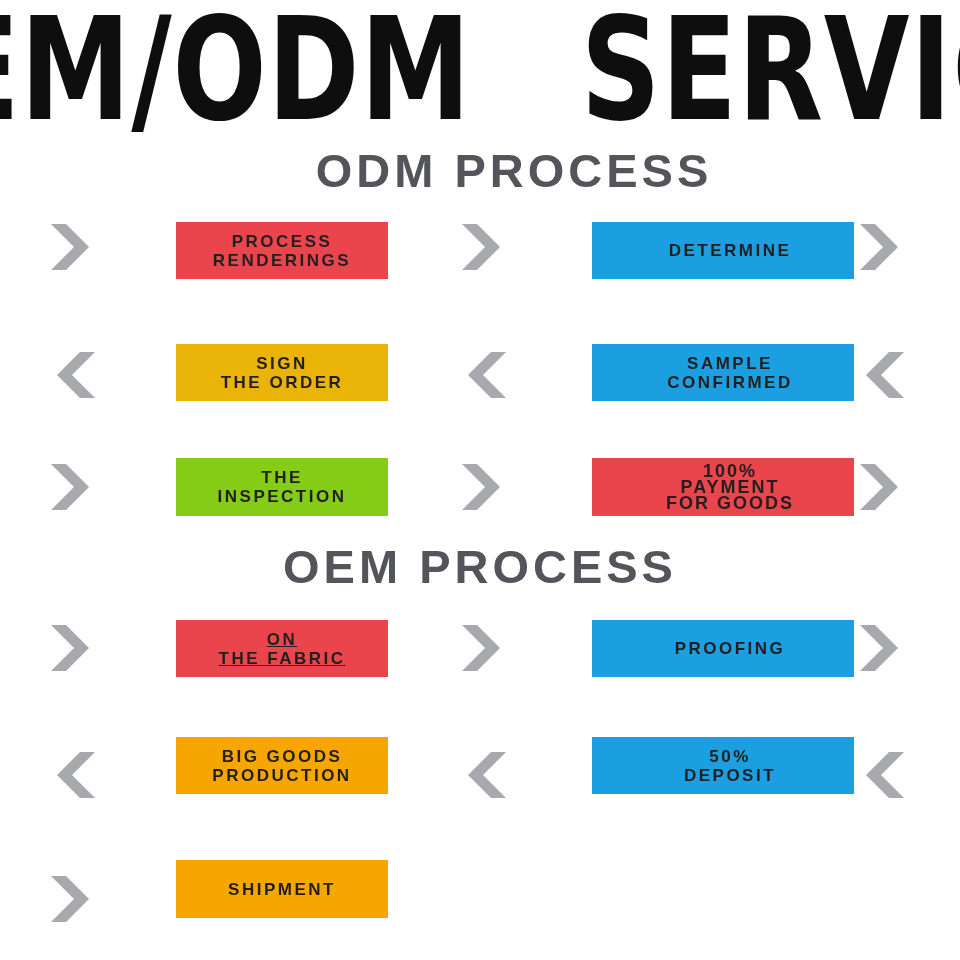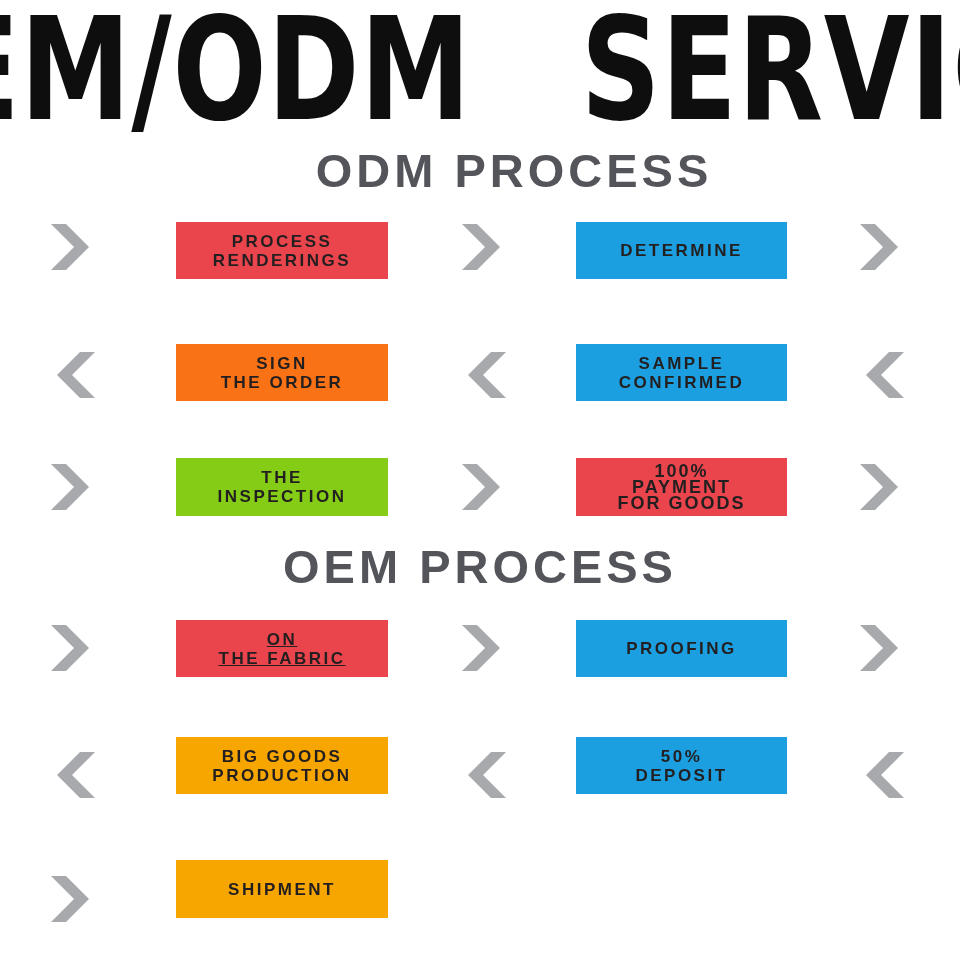--- a/index.html
+++ b/index.html
@@ -24,21 +24,21 @@
   }
   .heading-odm{top:146px;margin-left:34px;}
   .heading-oem{top:542px;}
   .box{
     position:absolute;display:flex;align-items:center;justify-content:center;
     text-align:center;font-weight:bold;color:var(--box_text,#231F20);
     white-space:pre-line;font-size:17px;line-height:19px;letter-spacing:2.5px;
   }
   .box.small{font-size:18px;line-height:16px;letter-spacing:2px;}
   .col1{left:176px;width:212px;}
-  .col2{left:576px;width:211px;}
+  .col2{left:592px;width:248px;padding-left:14px;}
   .r1{top:222px;height:57px;}
   .r2{top:344px;height:57px;}
   .r3{top:458px;height:58px;}
   .r4{top:620px;height:57px;}
   .r5{top:737px;height:57px;}
   .r6{top:860px;height:58px;}
   .arrow{position:absolute;width:44px;height:46px;}
   .arrow svg{display:block;width:100%;height:100%;fill:var(--arrow,#A7A9AC);}
   .arrow.left svg{transform:scaleX(-1);}
   .ac1{left:51px;}
@@ -78,21 +78,21 @@
     <svg viewBox="0 0 44 46">
       <polygon points="0,0 15,0 38,23 15,46 0,46 23,23"></polygon>
     </svg>
   </span>
 
 <span class="arrow left ac1 ar2">
     <svg viewBox="0 0 44 46">
       <polygon points="0,0 15,0 38,23 15,46 0,46 23,23"></polygon>
     </svg>
   </span>
-<div class="box col1 r2" style="background: #f97316;">SIGN
+<div class="box col1 r2" style="background: #eab308;">SIGN
 THE ORDER</div>
 <span class="arrow left ac2 ar2">
     <svg viewBox="0 0 44 46">
       <polygon points="0,0 15,0 38,23 15,46 0,46 23,23"></polygon>
     </svg>
   </span>
 <div class="box col2 r2" style="background: rgb(28, 159, 224);">SAMPLE
 CONFIRMED</div>
 <span class="arrow left ac3 ar2">
     <svg viewBox="0 0 44 46">

